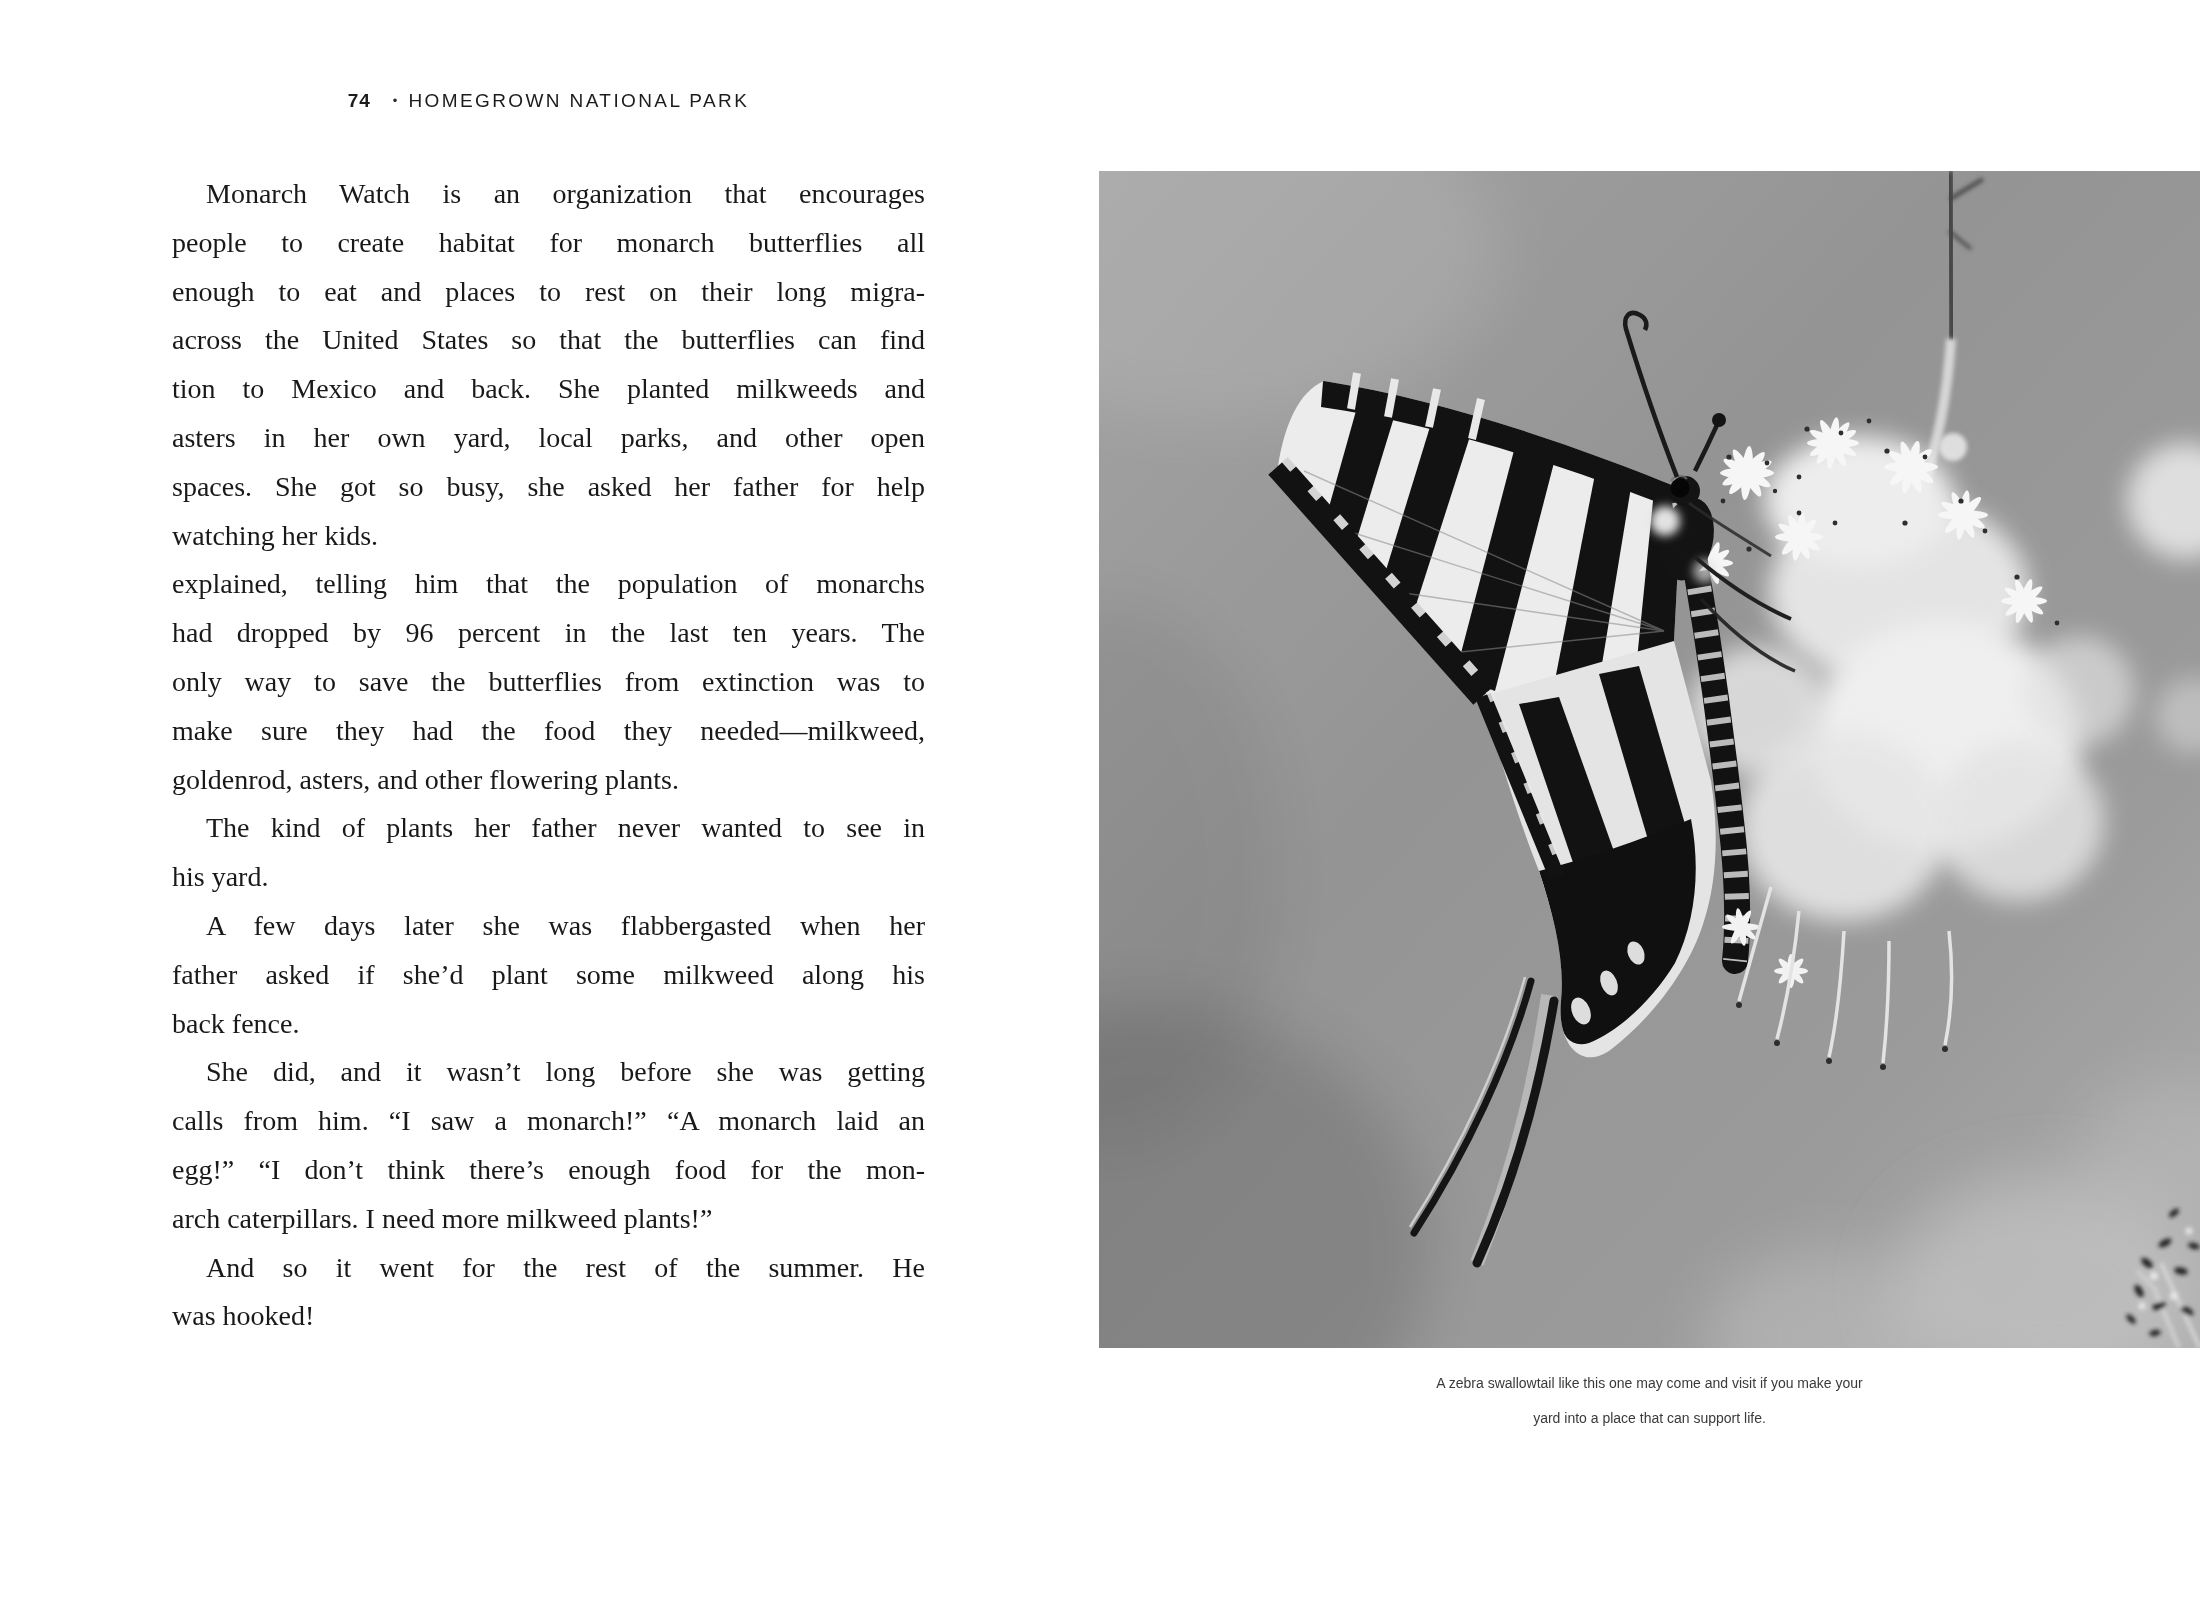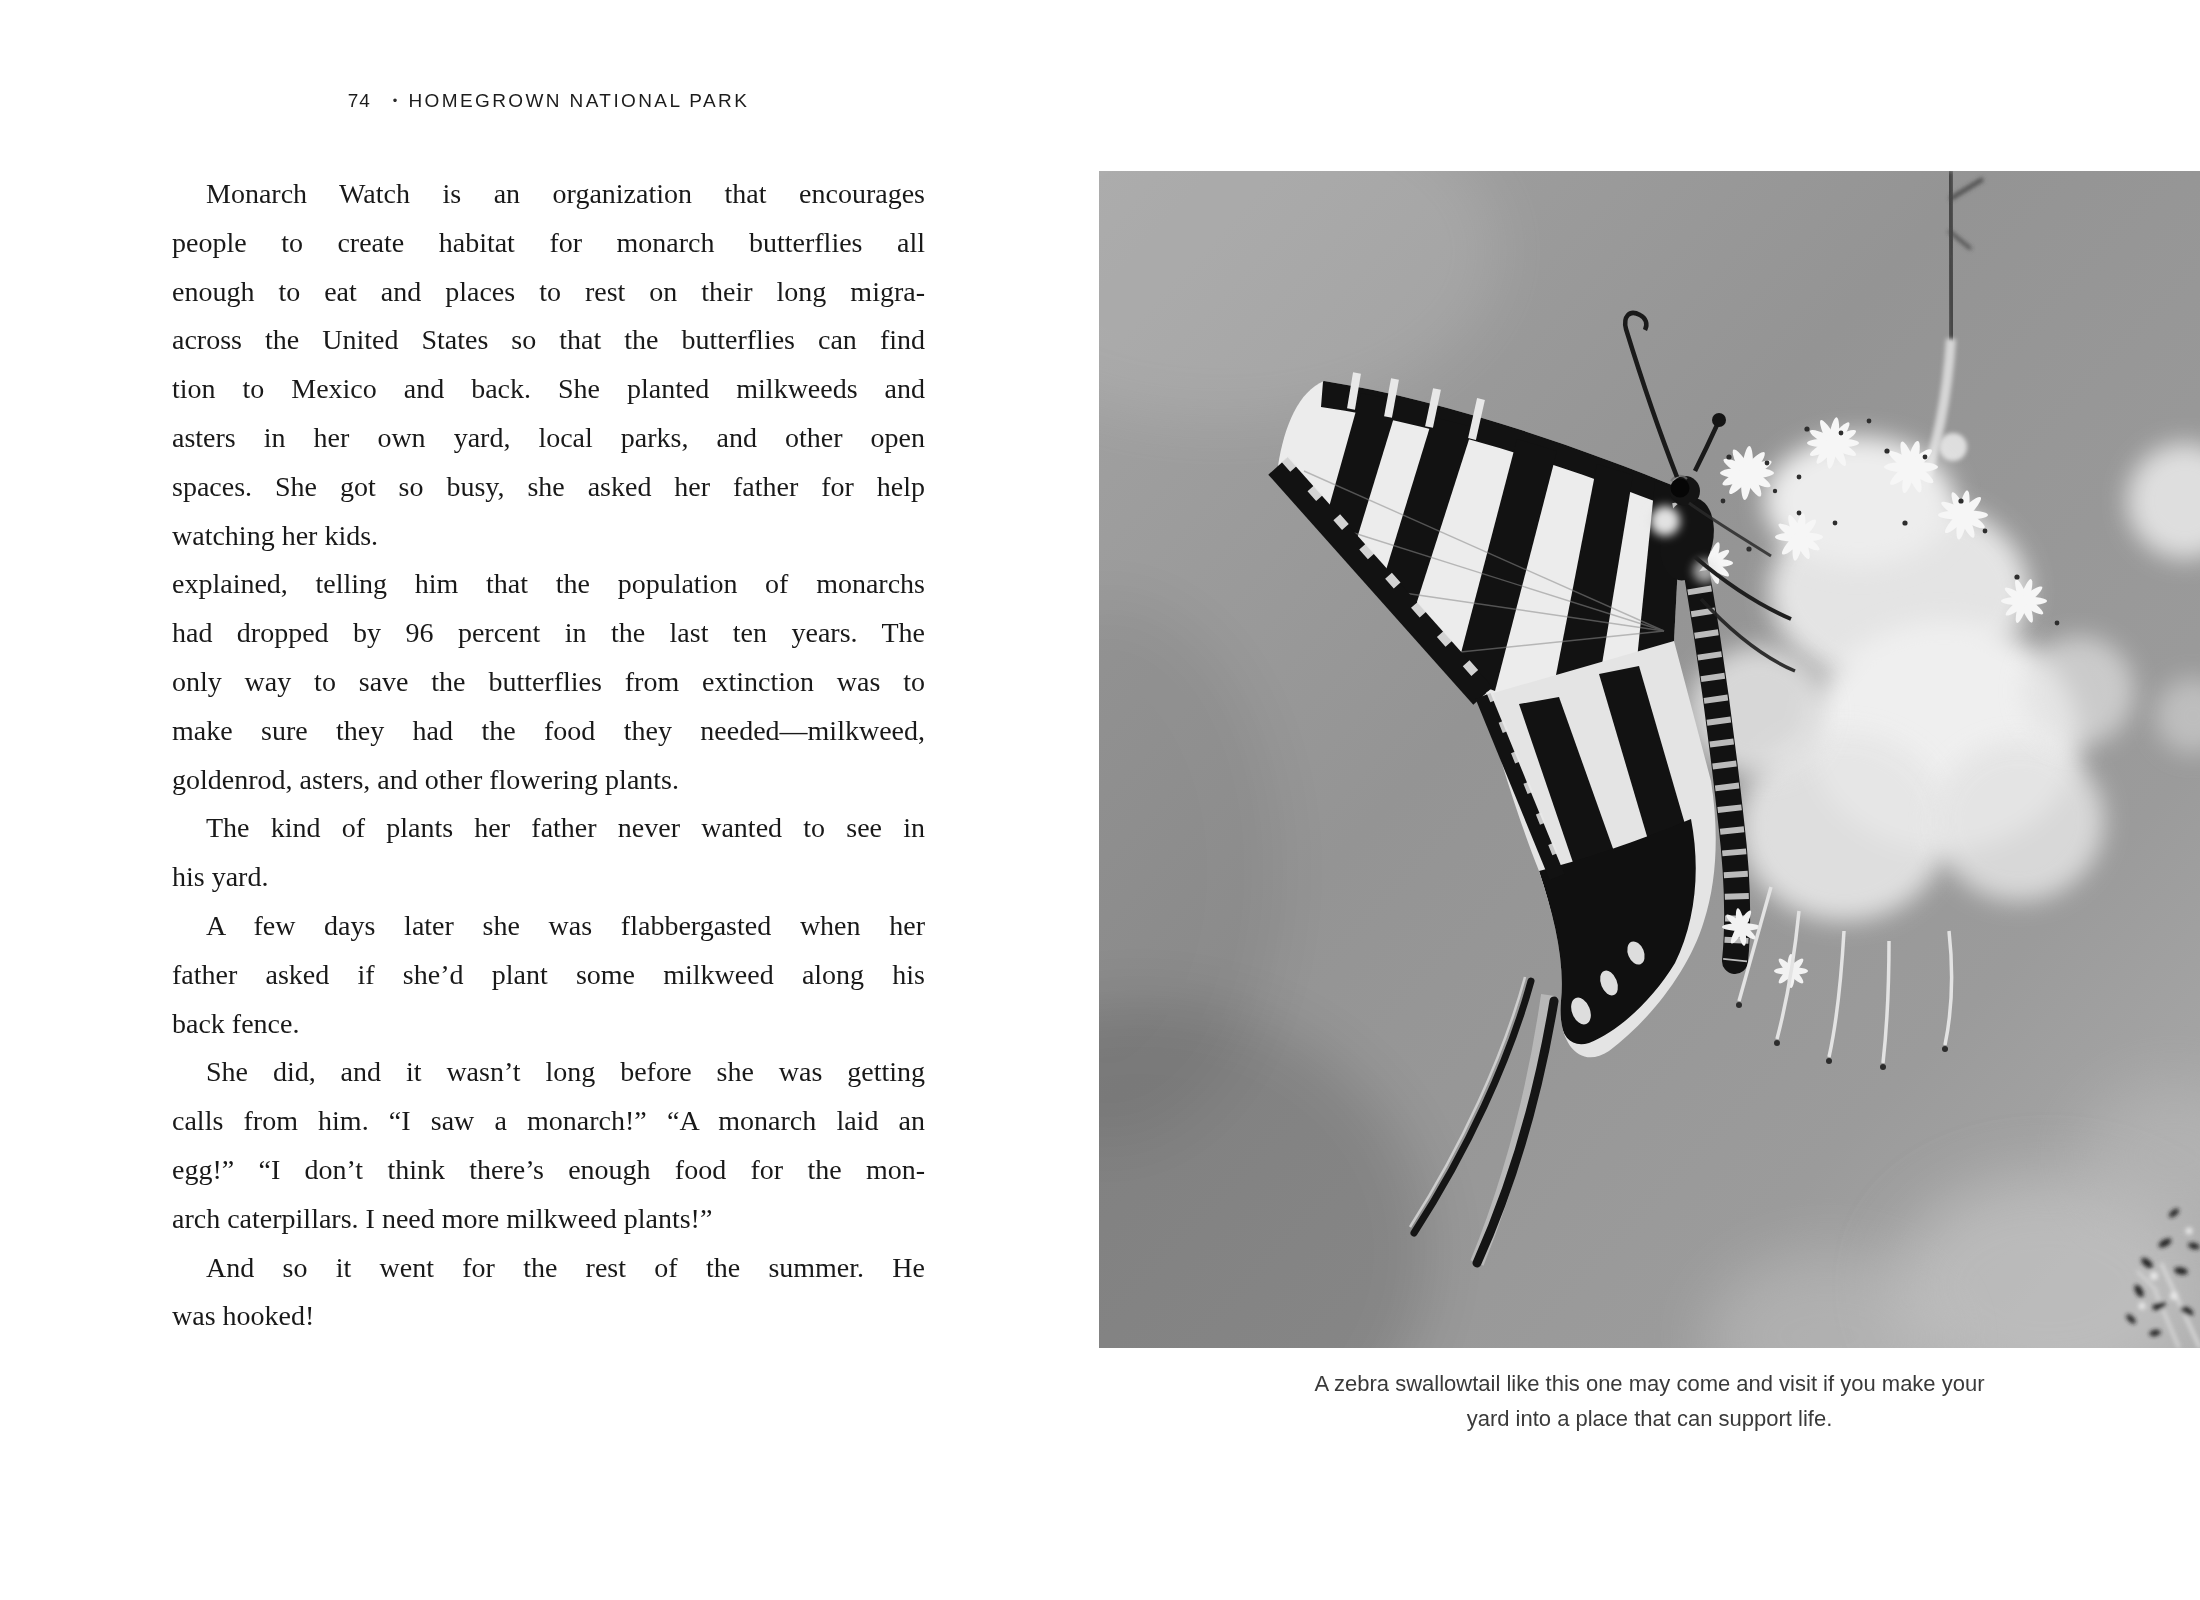--- a/index.html
+++ b/index.html
@@ -8,39 +8,39 @@
     font-family:"Liberation Serif", serif;
   }
   .page{position:absolute;inset:0;}
 
   
   .page-header{
     position:absolute;left:172px;top:90px;width:753px;text-align:center;
     font-family:"Liberation Sans", sans-serif;font-size:19px;line-height:22px;
     letter-spacing:2.4px;color:#1c1c1c;white-space:nowrap;
   }
-  .page-num{font-weight:normal;margin-right:22px;letter-spacing:1px;}
+  .page-num{font-weight:bold;margin-right:22px;letter-spacing:1px;}
   .hdr-sep{margin-right:11px;font-size:13px;color:#2a2a2a;vertical-align:2px;letter-spacing:0;}
 
   
   .text-column{
     position:absolute;left:172px;top:150px;width:753px;
     font-size:28px;line-height:48.8px;color:#191919;margin-top:20px;
   }
   .line{display:block;text-align:justify;text-align-last:justify;}
   .line.para-end{text-align:left;text-align-last:left;}
   .line.para-start{text-indent:34px;}
 
   
   .photo-figure{position:absolute;left:1099px;top:171px;width:1101px;height:1177px;margin:0;}
   .photo-figure svg{display:block;}
 
   .photo-caption{
     position:absolute;left:1099px;top:1366px;width:1101px;text-align:center;
-    font-family:"Liberation Sans", sans-serif;font-size:22px;line-height:35px;color:#3a3a3a;
+    font-family:"Liberation Sans", sans-serif;font-size:14px;line-height:35px;color:#3a3a3a;
   }
 </style>
 </head>
 <body>
 
 <div class="page">
 
   <header class="page-header">
     <span class="page-num">74</span><span class="hdr-sep">•</span><span class="running-title">HOMEGROWN NATIONAL PARK</span>
   </header>

